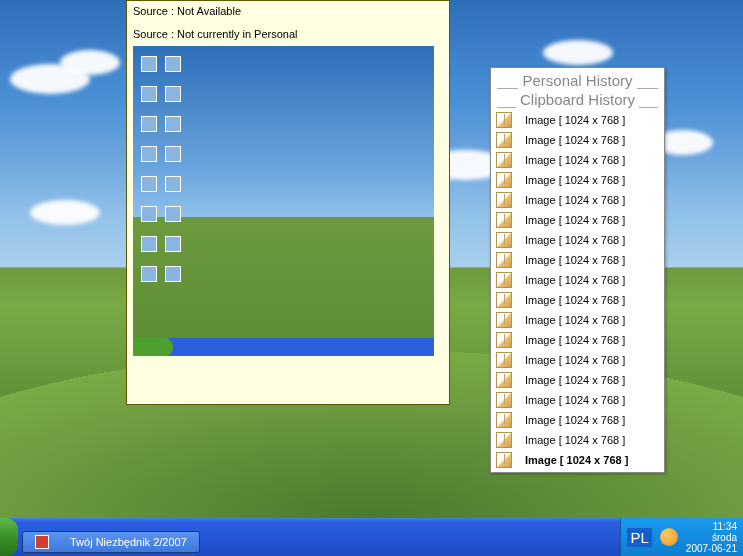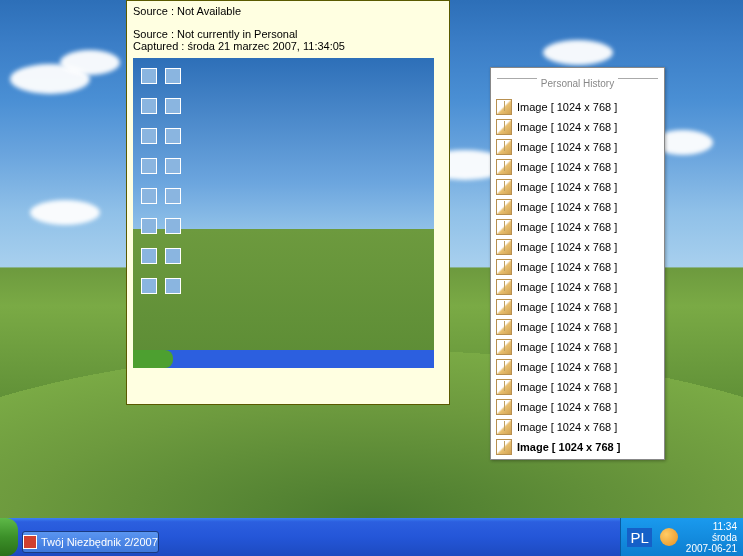--- a/index.html
+++ b/index.html
@@ -56,24 +56,24 @@
 
 .history-popup {
   position:absolute;
   top:67px; right:78px;
   width:175px;
   background:#fff;
   border:1px solid #888;
   box-shadow:1px 1px 3px rgba(0,0,0,.3);
   padding:2px;
 }
-.section-header{display:flex;align-items:flex-start;color:#888;font-size:10px;margin:8px 0}
+.section-header{display:flex;align-items:flex-end;color:#888;font-size:15px;margin:2px 0}
 .section-header::before,.section-header::after{content:"";flex:1;border-top:1px solid #aaa;margin:0 4px}
 .empty-label{text-align:center;color:#888;font-size:10px;padding:2px 0}
-.history-item{display:flex;align-items:center;padding:2px 3px;gap:5px;cursor:pointer}
+.history-item{display:flex;align-items:center;padding:2px 3px;gap:13px;cursor:pointer}
 .history-item.active{font-weight:bold}
 .item-icon{
   width:16px;height:16px;flex:0 0 16px;
   background:linear-gradient(135deg,#fff 0%,#fff 45%,#e8c070 55%,#d0a050 100%);
   border:1px solid #b89050;position:relative;
 }
 .item-icon::after{content:"";position:absolute;top:1px;left:1px;width:6px;height:10px;border-right:1px solid #c0a060}
 
 
 .taskbar {
@@ -81,24 +81,24 @@
   bottom:0;left:0;right:0;height:38px;
   background:linear-gradient(to bottom,#3c81f3 0%,#2c5fdf 10%,#2456d8 50%,#1d4ac0 100%);
   display:flex;align-items:flex-end;
 }
 .start-btn{
   height:38px;width:18px;
   background:linear-gradient(to bottom,#5eb948 0%,#3c9029 50%,#2a7018 100%);
   border-radius:0 12px 12px 0;
 }
 .task-btn{
-  margin:3px 0 3px 4px;height:22px;padding:0 0;
+  margin:3px 0 3px 4px;height:22px;padding:0 12px;
   background:linear-gradient(to bottom,#5a95f0 0%,#3e78dc 100%);
   border:1px solid #1a3a80;border-radius:3px;
-  color:#fff;display:flex;align-items:center;gap:4px;
+  color:#fff;display:flex;align-items:center;gap:21px;
 }
 .task-icon{width:14px;height:14px;background:#d04030;border:1px solid #fff}
 .tray{
   margin-left:auto;height:38px;
   background:linear-gradient(to bottom,#1a9aee 0%,#0d7ed0 100%);
   display:flex;align-items:center;padding:0 6px;color:#fff;gap:8px;
   border-left:1px solid #0a5aa0;
 }
 .lang{background:#1560c8;padding:1px 3px;font-size:15px}
 .moon{width:18px;height:18px;border-radius:50%;background:radial-gradient(circle at 35% 35%,#ffcc66,#e89020)}
@@ -113,21 +113,20 @@
 <div class="cloud c2"></div>
 <div class="cloud c3"></div>
 <div class="cloud c4"></div>
 <div class="cloud c5"></div>
 <div class="cloud c6"></div>
 
 <div class="info-panel">
   <div class="info-line"><span>Source : </span><span>Not Available</span></div>
   <div class="info-spacer"></div>
   <div class="info-line"><span>Source : </span><span>Not currently in Personal</span></div>
-  <div class="info-line"><span>Captured : </span><span>środa 21 marzec 2007, 11:34:05</span></div>
   <div class="thumbnail">
     <div class="thumb-icons">
       <div class="ti"></div>
         <div class="ti"></div>
         <div class="ti"></div>
         <div class="ti"></div>
       <div class="ti"></div>
         <div class="ti"></div>
         <div class="ti"></div>
         <div class="ti"></div>
@@ -141,20 +140,23 @@
         <div class="ti"></div>
     </div>
     <div class="thumb-bar"></div>
     <div class="thumb-start"></div>
   </div>
 </div>
 
 <div class="history-popup">
   <div class="section-header">
       <span>Personal History</span>
+    </div>
+  <div class="section-header">
+      <span>Clipboard History</span>
     </div>
   <div id="history-list">
       <div class="history-item">
         <div class="item-icon"></div>
         <span>Image [ 1024 x 768 ]</span>
       </div>
       <div class="history-item">
         <div class="item-icon"></div>
         <span>Image [ 1024 x 768 ]</span>
       </div>

